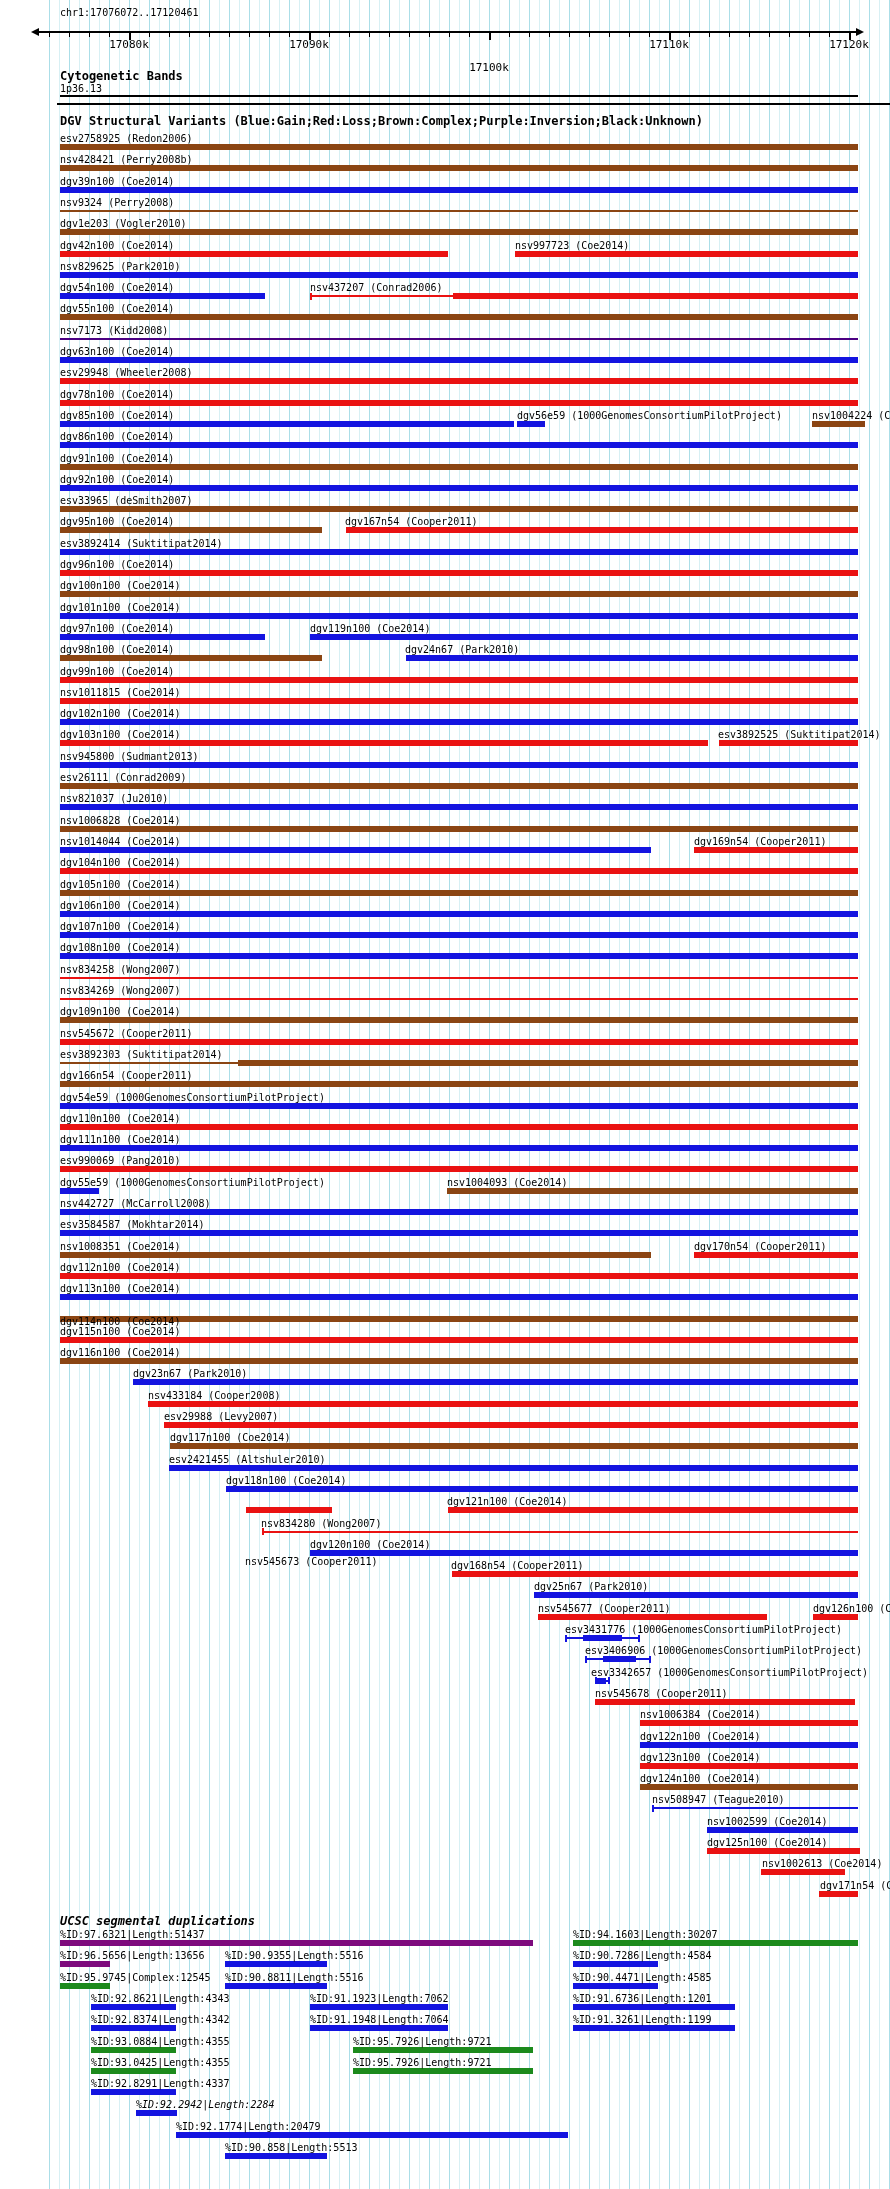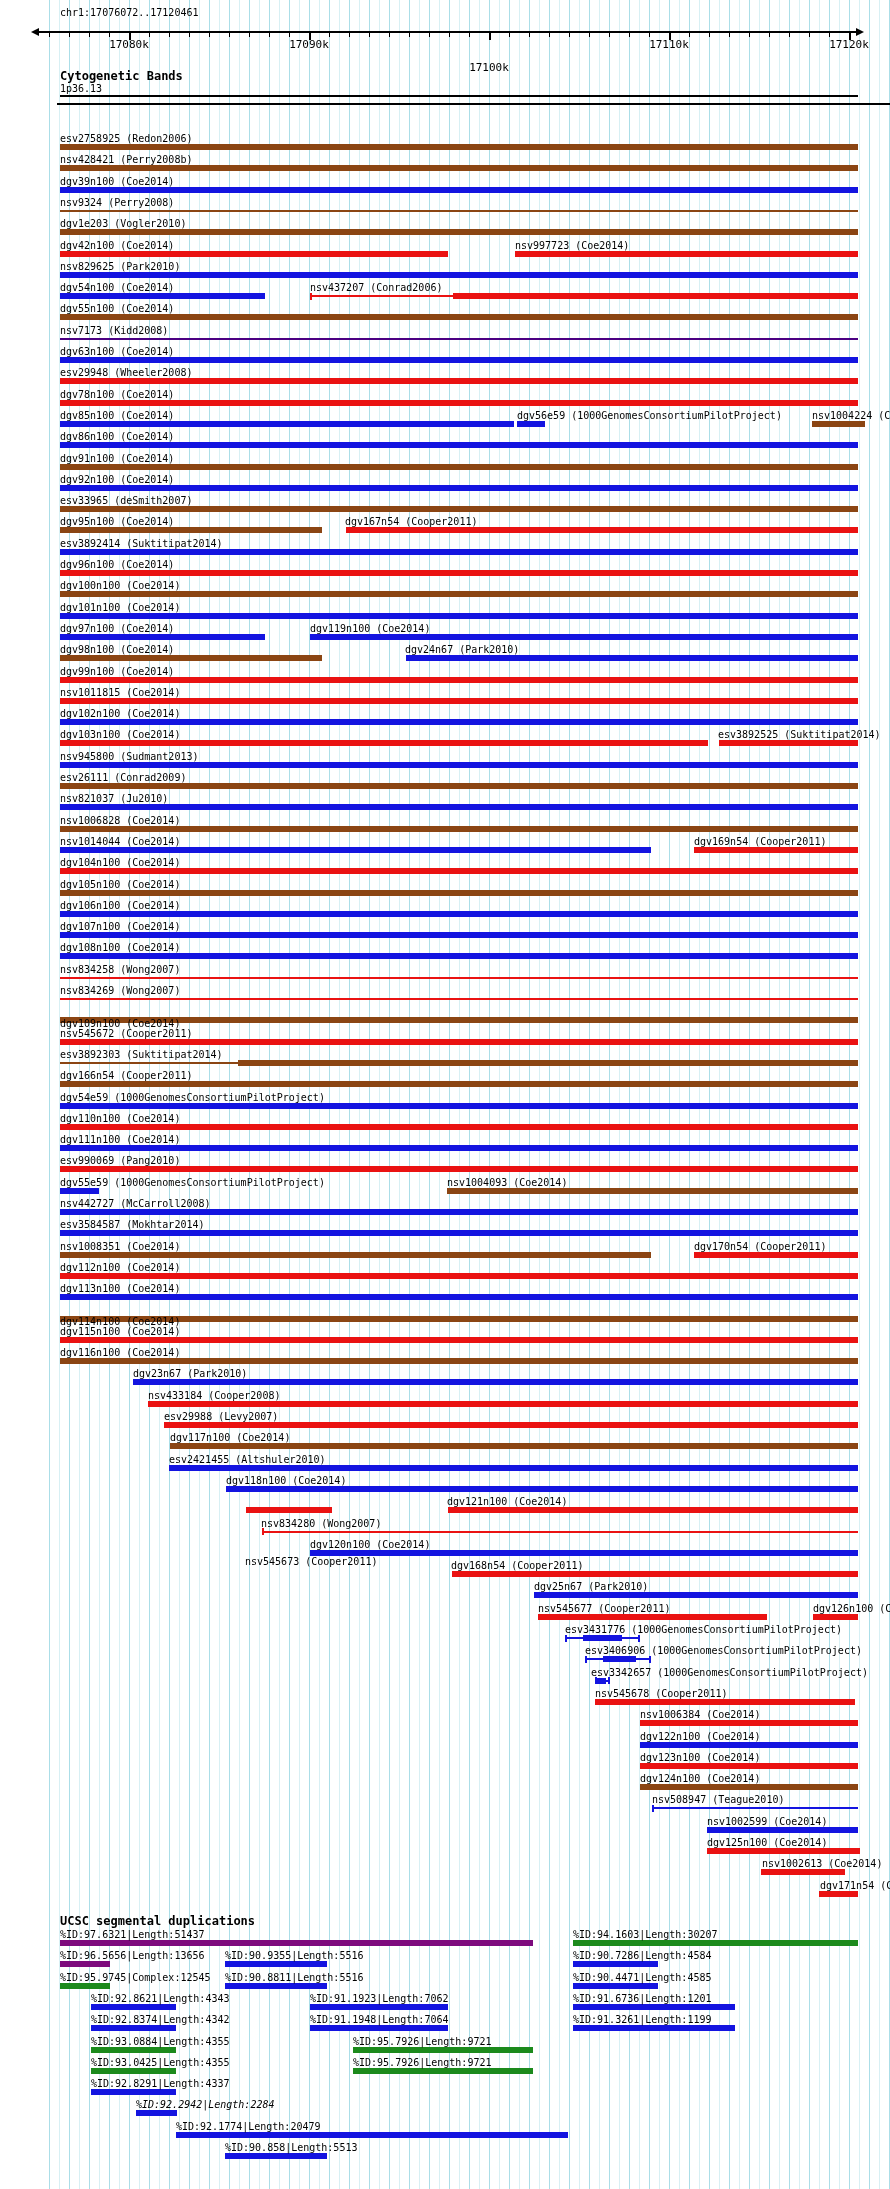--- a/index.html
+++ b/index.html
@@ -78,20 +78,21 @@
       <div class="abs rlabel" style="left: 669px; top: 38px;">17110k</div>
       <div class="hline" style="left: 849px; top: 31px; width: 1.5px; height: 9px;"></div>
       <div class="abs rlabel" style="left: 849px; top: 38px;">17120k</div>
     </div>
 
   <div class="abs title" style="left:60px;top:70px;">Cytogenetic Bands</div>
   <div class="abs mono10" style="left:60px;top:83px;">1p36.13</div>
   <div class="hline" style="left:60px;top:95px;width:798px;height:1.5px;"></div>
   <div class="hline" style="left:57px;top:102.5px;width:833px;height:2.5px;"></div>
 
+  <div class="abs title" style="left:60px;top:115px;">DGV Structural Variants (Blue:Gain;Red:Loss;Brown:Complex;Purple:Inversion;Black:Unknown)</div>
   <div id="dgv-rows">
       <div class="flab" style="left: 60px; top: 133px;">esv2758925 (Redon2006)</div>
       <div class="fbar" style="left: 60px; top: 144px; width: 798px; height: 6px; background: rgb(139, 69, 19);"></div>
       <div class="flab" style="left: 60px; top: 154.3px;">nsv428421 (Perry2008b)</div>
       <div class="fbar" style="left: 60px; top: 165.3px; width: 798px; height: 6px; background: rgb(139, 69, 19);"></div>
       <div class="flab" style="left: 60px; top: 175.6px;">dgv39n100 (Coe2014)</div>
       <div class="fbar" style="left: 60px; top: 186.6px; width: 798px; height: 6px; background: rgb(20, 20, 224);"></div>
       <div class="flab" style="left: 60px; top: 196.9px;">nsv9324 (Perry2008)</div>
       <div class="fline" style="left: 60px; top: 209.9px; width: 798px; height: 2px; background: rgb(139, 69, 19);"></div>
       <div class="flab" style="left: 60px; top: 218.2px;">dgv1e203 (Vogler2010)</div>
@@ -181,21 +182,21 @@
       <div class="flab" style="left: 60px; top: 899.8px;">dgv106n100 (Coe2014)</div>
       <div class="fbar" style="left: 60px; top: 910.8px; width: 798px; height: 6px; background: rgb(20, 20, 224);"></div>
       <div class="flab" style="left: 60px; top: 921.1px;">dgv107n100 (Coe2014)</div>
       <div class="fbar" style="left: 60px; top: 932.1px; width: 798px; height: 6px; background: rgb(20, 20, 224);"></div>
       <div class="flab" style="left: 60px; top: 942.4px;">dgv108n100 (Coe2014)</div>
       <div class="fbar" style="left: 60px; top: 953.4px; width: 798px; height: 6px; background: rgb(20, 20, 224);"></div>
       <div class="flab" style="left: 60px; top: 963.7px;">nsv834258 (Wong2007)</div>
       <div class="fline" style="left: 60px; top: 976.7px; width: 798px; height: 2px; background: rgb(234, 18, 18);"></div>
       <div class="flab" style="left: 60px; top: 985px;">nsv834269 (Wong2007)</div>
       <div class="fline" style="left: 60px; top: 998px; width: 798px; height: 2px; background: rgb(234, 18, 18);"></div>
-      <div class="flab" style="left: 60px; top: 1006.3px; margin-top: 12px;">dgv109n100 (Coe2014)</div>
+      <div class="flab" style="left: 60px; top: 1006.3px;">dgv109n100 (Coe2014)</div>
       <div class="fbar" style="left: 60px; top: 1017.3px; width: 798px; height: 6px; background: rgb(139, 69, 19);"></div>
       <div class="flab" style="left: 60px; top: 1027.6px;">nsv545672 (Cooper2011)</div>
       <div class="fbar" style="left: 60px; top: 1038.6px; width: 798px; height: 6px; background: rgb(234, 18, 18);"></div>
       <div class="flab" style="left: 60px; top: 1048.9px;">esv3892303 (Suktitipat2014)</div>
       <div class="fline" style="left: 60px; top: 1061.9px; width: 178px; height: 2px; background: rgb(139, 69, 19);"></div>
       <div class="fbar" style="left: 238px; top: 1059.9px; width: 620px; height: 6px; background: rgb(139, 69, 19);"></div>
       <div class="flab" style="left: 60px; top: 1070.2px;">dgv166n54 (Cooper2011)</div>
       <div class="fbar" style="left: 60px; top: 1081.2px; width: 798px; height: 6px; background: rgb(139, 69, 19);"></div>
       <div class="flab" style="left: 60px; top: 1091.5px;">dgv54e59 (1000GenomesConsortiumPilotProject)</div>
       <div class="fbar" style="left: 60px; top: 1102.5px; width: 798px; height: 6px; background: rgb(20, 20, 224);"></div>
@@ -287,21 +288,21 @@
       <div class="flab" style="left: 707px; top: 1815.7px;">nsv1002599 (Coe2014)</div>
       <div class="fbar" style="left: 707px; top: 1826.7px; width: 151px; height: 6px; background: rgb(20, 20, 224);"></div>
       <div class="flab" style="left: 707px; top: 1837px;">dgv125n100 (Coe2014)</div>
       <div class="fbar" style="left: 707px; top: 1848px; width: 153px; height: 6px; background: rgb(234, 18, 18);"></div>
       <div class="flab" style="left: 762px; top: 1858.3px;">nsv1002613 (Coe2014)</div>
       <div class="fbar" style="left: 761px; top: 1869.3px; width: 84px; height: 6px; background: rgb(234, 18, 18);"></div>
       <div class="flab" style="left: 820px; top: 1879.6px;">dgv171n54 (C</div>
       <div class="fbar" style="left: 819px; top: 1890.6px; width: 39px; height: 6px; background: rgb(234, 18, 18);"></div>
     </div>
 
-  <div class="abs title" style="left:60px;top:1915px;">UCSC segmental duplications</div>
+  <div class="abs title" style="left:60px;top:1915px;font-style:italic;">UCSC segmental duplications</div>
   <div id="ucsc-rows">
       <div class="flab" style="left: 60px; top: 1929px;">%ID:97.6321|Length:51437</div>
       <div class="fbar" style="left: 60px; top: 1940px; width: 473px; height: 6px; background: rgb(125, 10, 125);"></div>
       <div class="flab" style="left: 573px; top: 1929px;">%ID:94.1603|Length:30207</div>
       <div class="fbar" style="left: 573px; top: 1940px; width: 285px; height: 6px; background: rgb(28, 138, 28);"></div>
       <div class="flab" style="left: 60px; top: 1950.3px;">%ID:96.5656|Length:13656</div>
       <div class="fbar" style="left: 60px; top: 1961.3px; width: 50px; height: 6px; background: rgb(125, 10, 125);"></div>
       <div class="flab" style="left: 225px; top: 1950.3px;">%ID:90.9355|Length:5516</div>
       <div class="fbar" style="left: 225px; top: 1961.3px; width: 102px; height: 6px; background: rgb(20, 20, 224);"></div>
       <div class="flab" style="left: 573px; top: 1950.3px;">%ID:90.7286|Length:4584</div>

